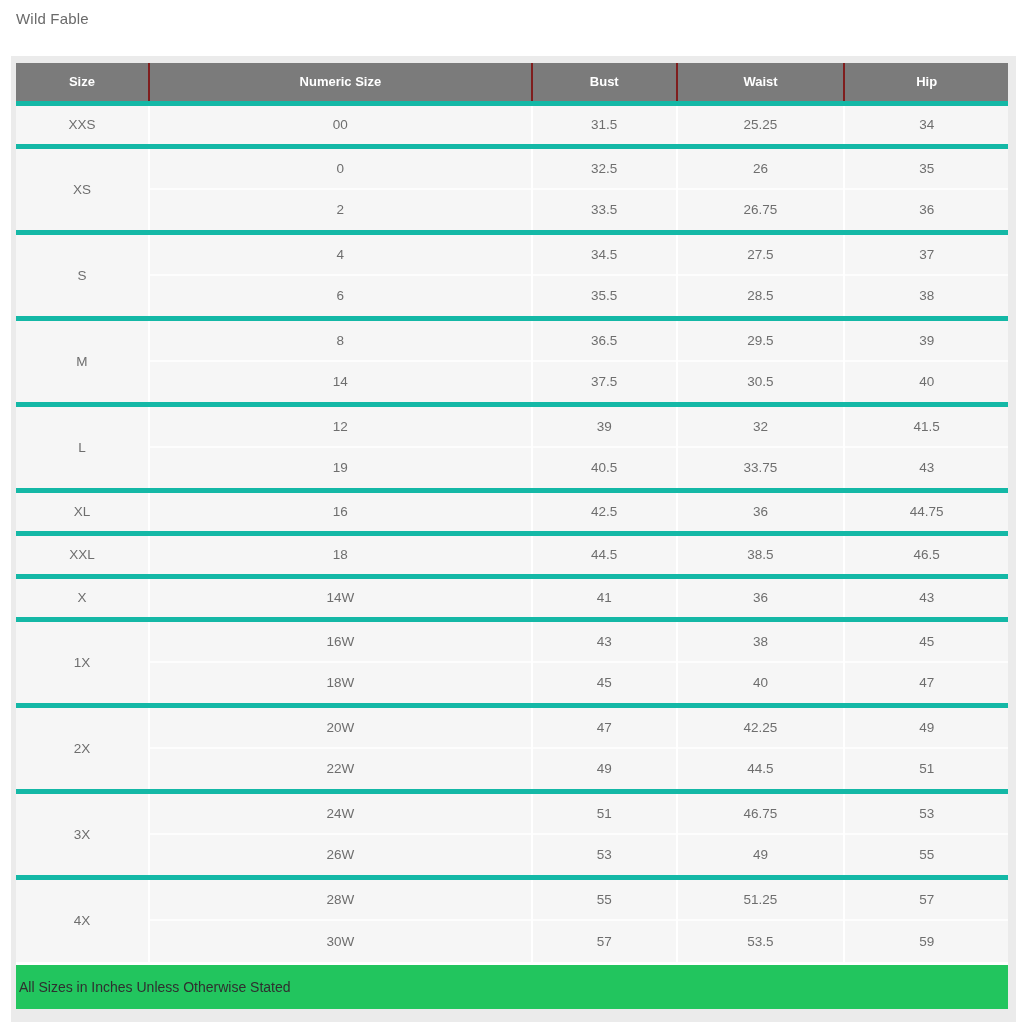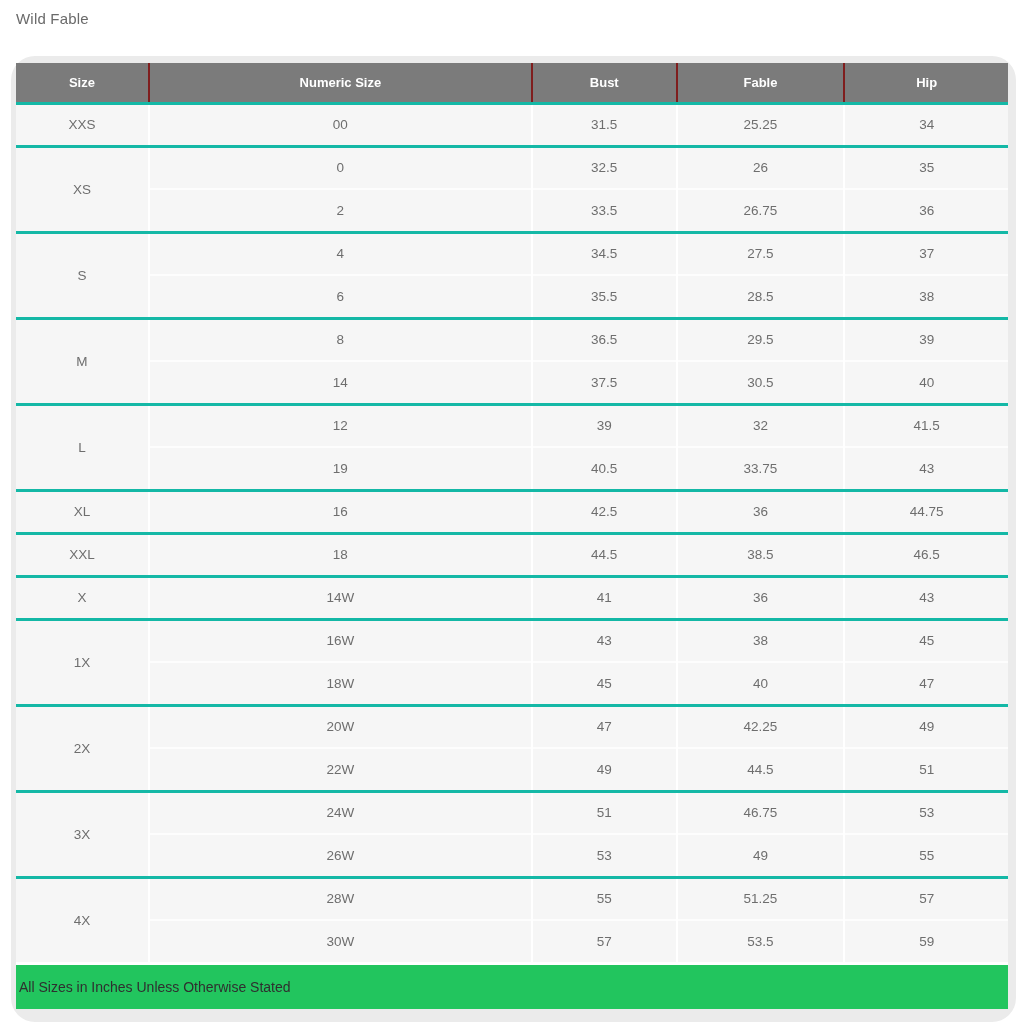--- a/index.html
+++ b/index.html
@@ -19,21 +19,20 @@
     letter-spacing: 0.2px;
   }
 
   .table-frame {
     position: absolute;
     left: 11px;
     top: 56px;
     width: 1005px;
     background: #ebebeb;
     padding: 7px 8px 13px 5px;
-    border-radius: 24px;
   }
 
   table.size-chart {
     width: 100%;
     border-collapse: collapse;
     table-layout: fixed;
   }
 
   col.c-size    { width: 13.4%; }
   col.c-numeric { width: 38.6%; }
@@ -54,21 +53,21 @@
 
   tbody td {
     background: #f6f6f6;
     color: #6e6e6e;
     font-size: 13.5px;
     height: 43px;
     text-align: center;
     vertical-align: middle;
     border-top: 2px solid #fdfdfd;
   }
-  tbody tr.group-start td { border-top: 3px solid #14b8a6; }
+  tbody tr.group-start td { border-top: 5px solid #14b8a6; }
   tbody td.col-numeric,
   tbody td.col-bust,
   tbody td.col-waist,
   tbody td.col-hip { border-left: 2px solid #ffffff; }
 
   tfoot td {
     background: #22c55e;
     color: #2f2f2f;
     font-size: 14px;
     height: 46px;
@@ -92,21 +91,21 @@
         <col class="c-numeric">
         <col class="c-bust">
         <col class="c-waist">
         <col class="c-hip">
       </colgroup>
       <thead>
         <tr>
           <th>Size</th>
           <th>Numeric Size</th>
           <th>Bust</th>
-          <th>Fable</th>
+          <th>Waist</th>
           <th>Hip</th>
         </tr>
       </thead>
       <tbody>
           <tr class="group-start">
             <td rowspan="1" class="size-cell">XXS</td>
             <td class="col-numeric">00</td>
             <td class="col-bust">31.5</td>
             <td class="col-waist">25.25</td>
             <td class="col-hip">34</td>

